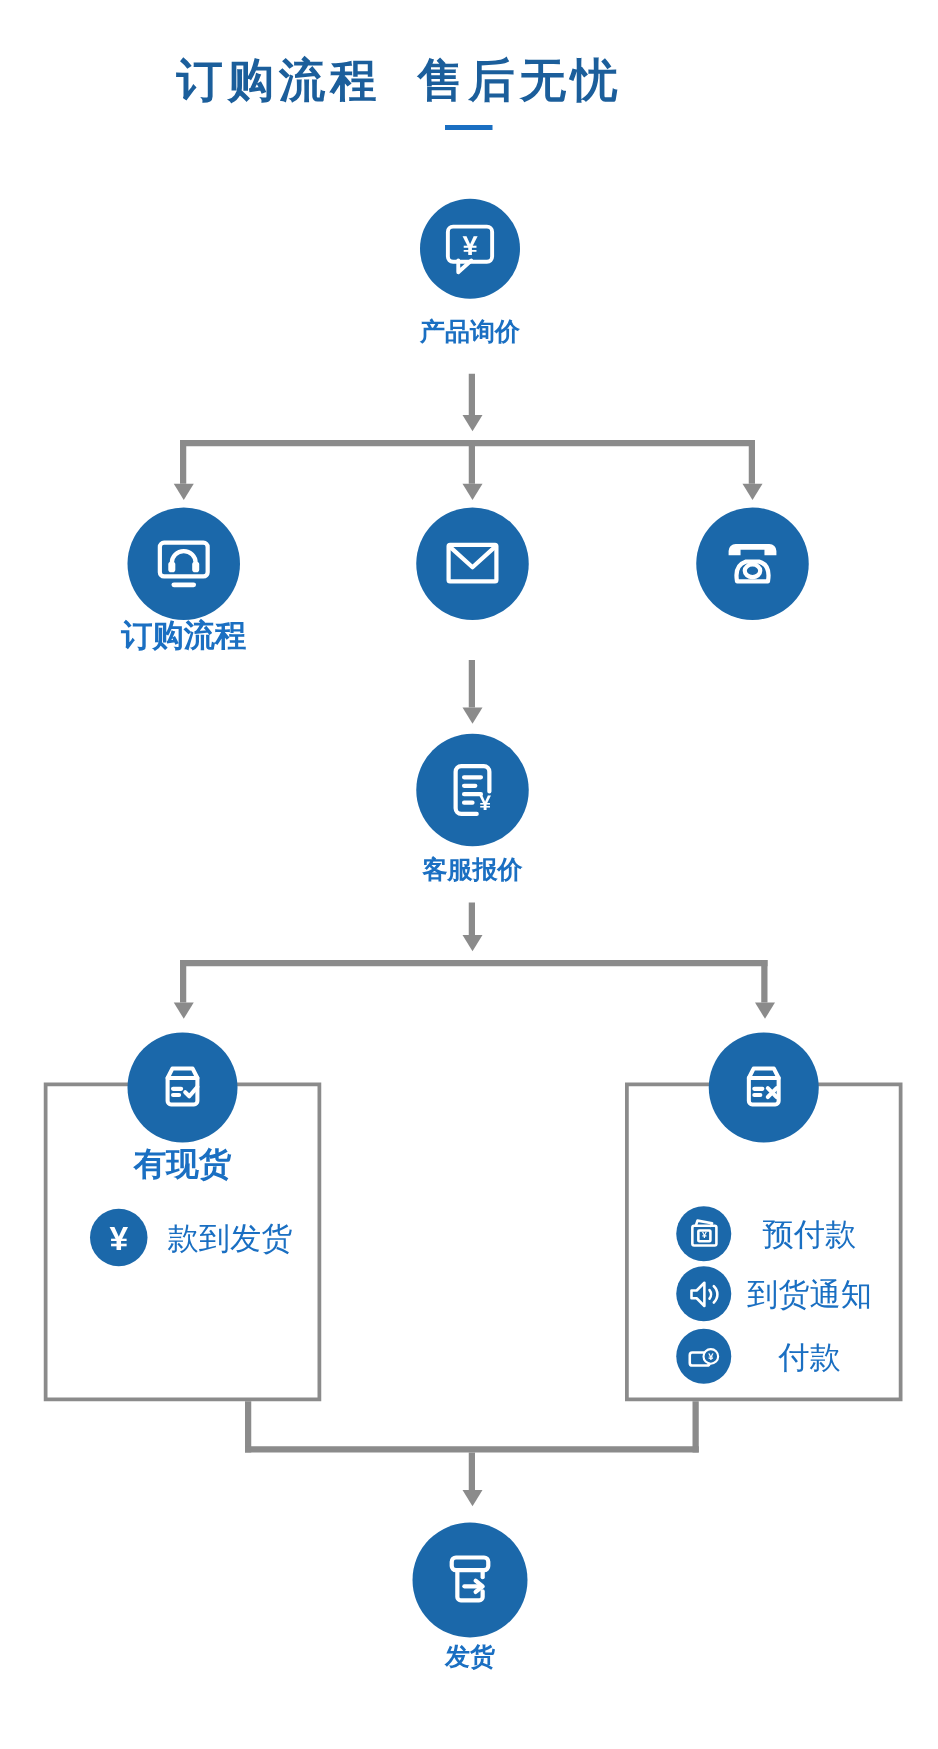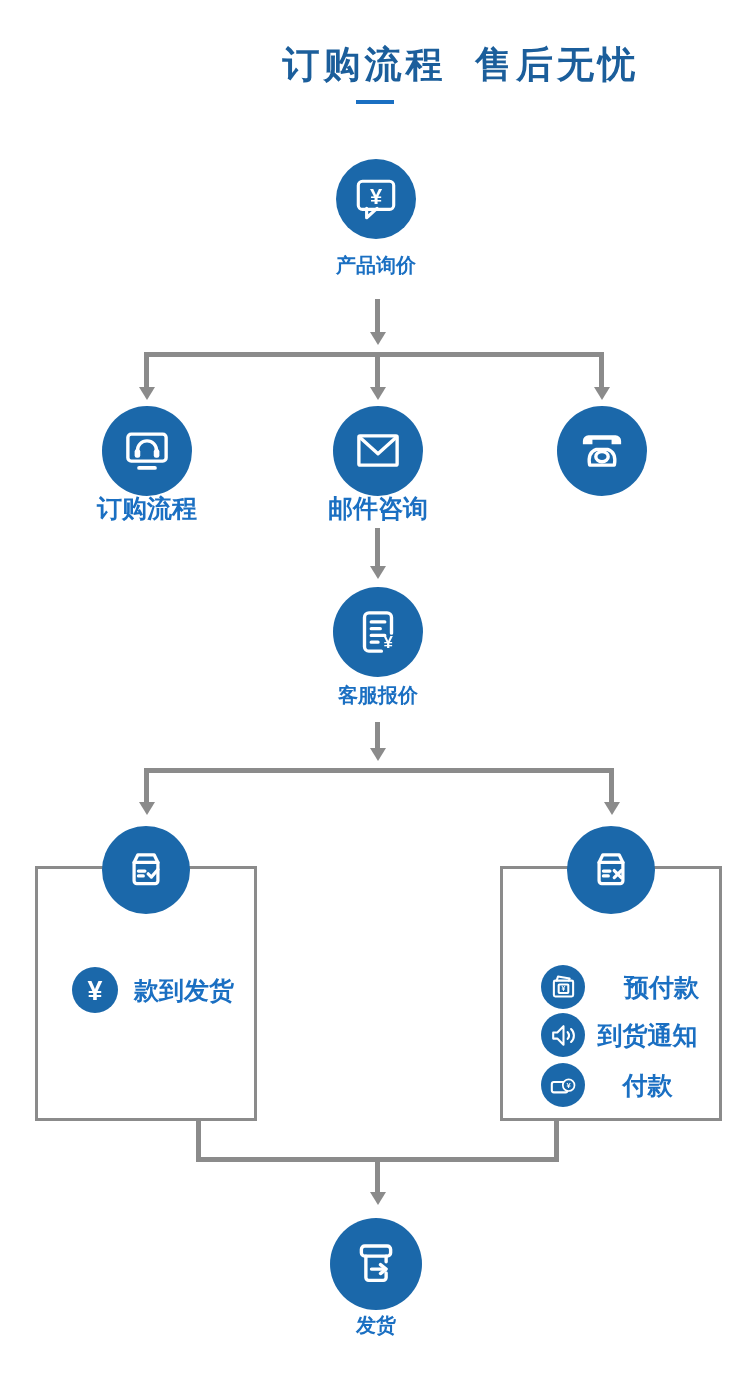--- a/index.html
+++ b/index.html
@@ -4,38 +4,38 @@
 <style>
   :root{
     --blue:#1b68aa;
     --label:#1a6fc2;
     --title:#1b5e9b;
     --gray:#8b8b8b;
   }
   html,body{margin:0;padding:0;background:#ffffff;}
   body{font-family:"Liberation Sans",sans-serif;}
   .stage{position:relative;width:750px;height:1399px;background:#fff;overflow:hidden;margin:0 auto;}
-  .title{position:absolute;left:0;top:40px;width:639px;text-align:right;
+  .title{position:absolute;left:0;top:40px;width:639px;text-align:center;
          font-size:37px;font-weight:bold;color:var(--title);letter-spacing:4px;white-space:pre;}
   .title-bar{position:absolute;left:356px;top:100px;width:38px;height:4px;background:var(--label);}
   .circle{position:absolute;border-radius:50%;background:var(--blue);
           display:flex;align-items:center;justify-content:center;}
   .lbl{position:absolute;color:var(--label);font-weight:bold;text-align:center;}
   .f27{font-size:20px;}  .f26{font-size:26px;}  .f25{font-size:25px;}
   .vline{position:absolute;width:5px;background:var(--gray);}
   .hline{position:absolute;height:5px;background:var(--gray);}
   .ahead{position:absolute;width:0;height:0;
          border-left:8px solid transparent;border-right:8px solid transparent;
          border-top:13px solid var(--gray);}
   .box{position:absolute;width:222px;height:255px;border:3px solid var(--gray);
        background:#fff;box-sizing:border-box;}
   .item{position:absolute;display:flex;align-items:center;}
   .mini{border-radius:50%;background:var(--blue);display:flex;align-items:center;
         justify-content:center;flex:none;}
-  .item .lbl2{color:var(--label);font-weight:bold;font-size:25px;text-align:center;}
+  .item .lbl2{color:var(--label);font-weight:normal;font-size:25px;text-align:center;}
   svg{display:block;}
 </style>
 </head>
 <body>
 
 <div class="stage">
 
   <div class="title">订购流程  售后无忧</div>
   <div class="title-bar"></div>
 
@@ -75,21 +75,20 @@
   <div class="lbl f25" style="left:67px;top:492px;width:160px;">订购流程</div>
 
   <div class="circle" style="left:333px;top:406px;width:90px;height:90px;">
     <span>
       <svg width="54" height="54" viewBox="0 0 48 48" fill="none" stroke="#fff" stroke-width="3" stroke-linecap="round" stroke-linejoin="round">
         <rect x="7" y="10.5" width="34" height="26" rx="1"></rect>
         <path d="M8 12 l16 14.5 L40 12"></path>
       </svg>
     </span>
   </div>
-  <div class="lbl f25" style="left:298px;top:492px;width:160px;">邮件咨询</div>
 
   <div class="circle" style="left:557px;top:406px;width:90px;height:90px;">
     <span>
       <svg width="54" height="54" viewBox="0 0 48 48" fill="none" stroke="#fff" stroke-width="3" stroke-linecap="round" stroke-linejoin="round">
         <path d="M7 18 v-3 a5 5 0 0 1 5 -5 h24 a5 5 0 0 1 5 5 v3 h-8.5 v-4 h-17 v4 z" fill="#fff" stroke="none"></path>
         <path d="M13 36.5 c-1.5 -8.5 1.5 -12.5 6 -14 h10 c4.5 1.5 7.5 5.5 6 14 z"></path>
         <ellipse cx="24" cy="29" rx="5.5" ry="4.5"></ellipse>
       </svg>
     </span>
   </div>
@@ -121,20 +120,21 @@
   <div class="circle" style="left:102px;top:826px;width:88px;height:88px;">
     <span>
       <svg width="52" height="52" viewBox="0 0 48 48" fill="none" stroke="#fff" stroke-width="3" stroke-linecap="round" stroke-linejoin="round">
         <path d="M13 17 l3.5 -7 h15 l3.5 7 v17 a2.5 2.5 0 0 1 -2.5 2.5 h-17 a2.5 2.5 0 0 1 -2.5 -2.5 z"></path>
         <path d="M13 17 h22"></path>
         <path d="M17 25 h6 M17 29.5 h4.5"></path>
         <path d="M26 27.5 l3 3 l6 -7"></path>
       </svg>
     </span>
   </div>
+  <div class="lbl f26" style="left:66px;top:914px;width:160px;">有现货</div>
 
   <div class="item" style="left:72px;top:967px;">
     <span class="mini" style="width:46px;height:46px;">
       <svg width="46" height="46" viewBox="0 0 48 48">
         <text x="24" y="25" text-anchor="middle" dominant-baseline="central" font-size="28" font-weight="bold" fill="#fff">¥</text>
       </svg>
     </span>
     <span class="lbl2" style="width:132px;">款到发货</span>
   </div>
 
@@ -153,21 +153,21 @@
 
   <div class="item" style="left:541px;top:965px;">
     <span class="mini" style="width:44px;height:44px;">
       <svg width="33" height="33" viewBox="0 0 48 48" fill="none" stroke="#fff" stroke-width="3" stroke-linecap="round" stroke-linejoin="round">
         <path d="M14 14 l2 -6 l17 3 l-1.5 3"></path>
         <rect x="10" y="14" width="28" height="23" rx="2"></rect>
         <rect x="17" y="19.5" width="14" height="12.5" rx="1"></rect>
         <text x="24" y="26" text-anchor="middle" dominant-baseline="central" font-size="10" font-weight="bold" fill="#fff" stroke="none">¥</text>
       </svg>
     </span>
-    <span class="lbl2" style="width:125px;padding-left:14px;">预付款</span>
+    <span class="lbl2" style="width:125px;">预付款</span>
   </div>
 
   <div class="item" style="left:541px;top:1013px;">
     <span class="mini" style="width:44px;height:44px;">
       <svg width="33" height="33" viewBox="0 0 48 48" fill="none" stroke="#fff" stroke-width="3" stroke-linecap="round" stroke-linejoin="round">
         <path d="M9 19.5 h6 l9 -9 v27 l-9 -9 h-6 z"></path>
         <path d="M30 19 a8 8 0 0 1 0 10"></path>
         <path d="M35 14.5 a13 13 0 0 1 0 19"></path>
       </svg>
     </span>

